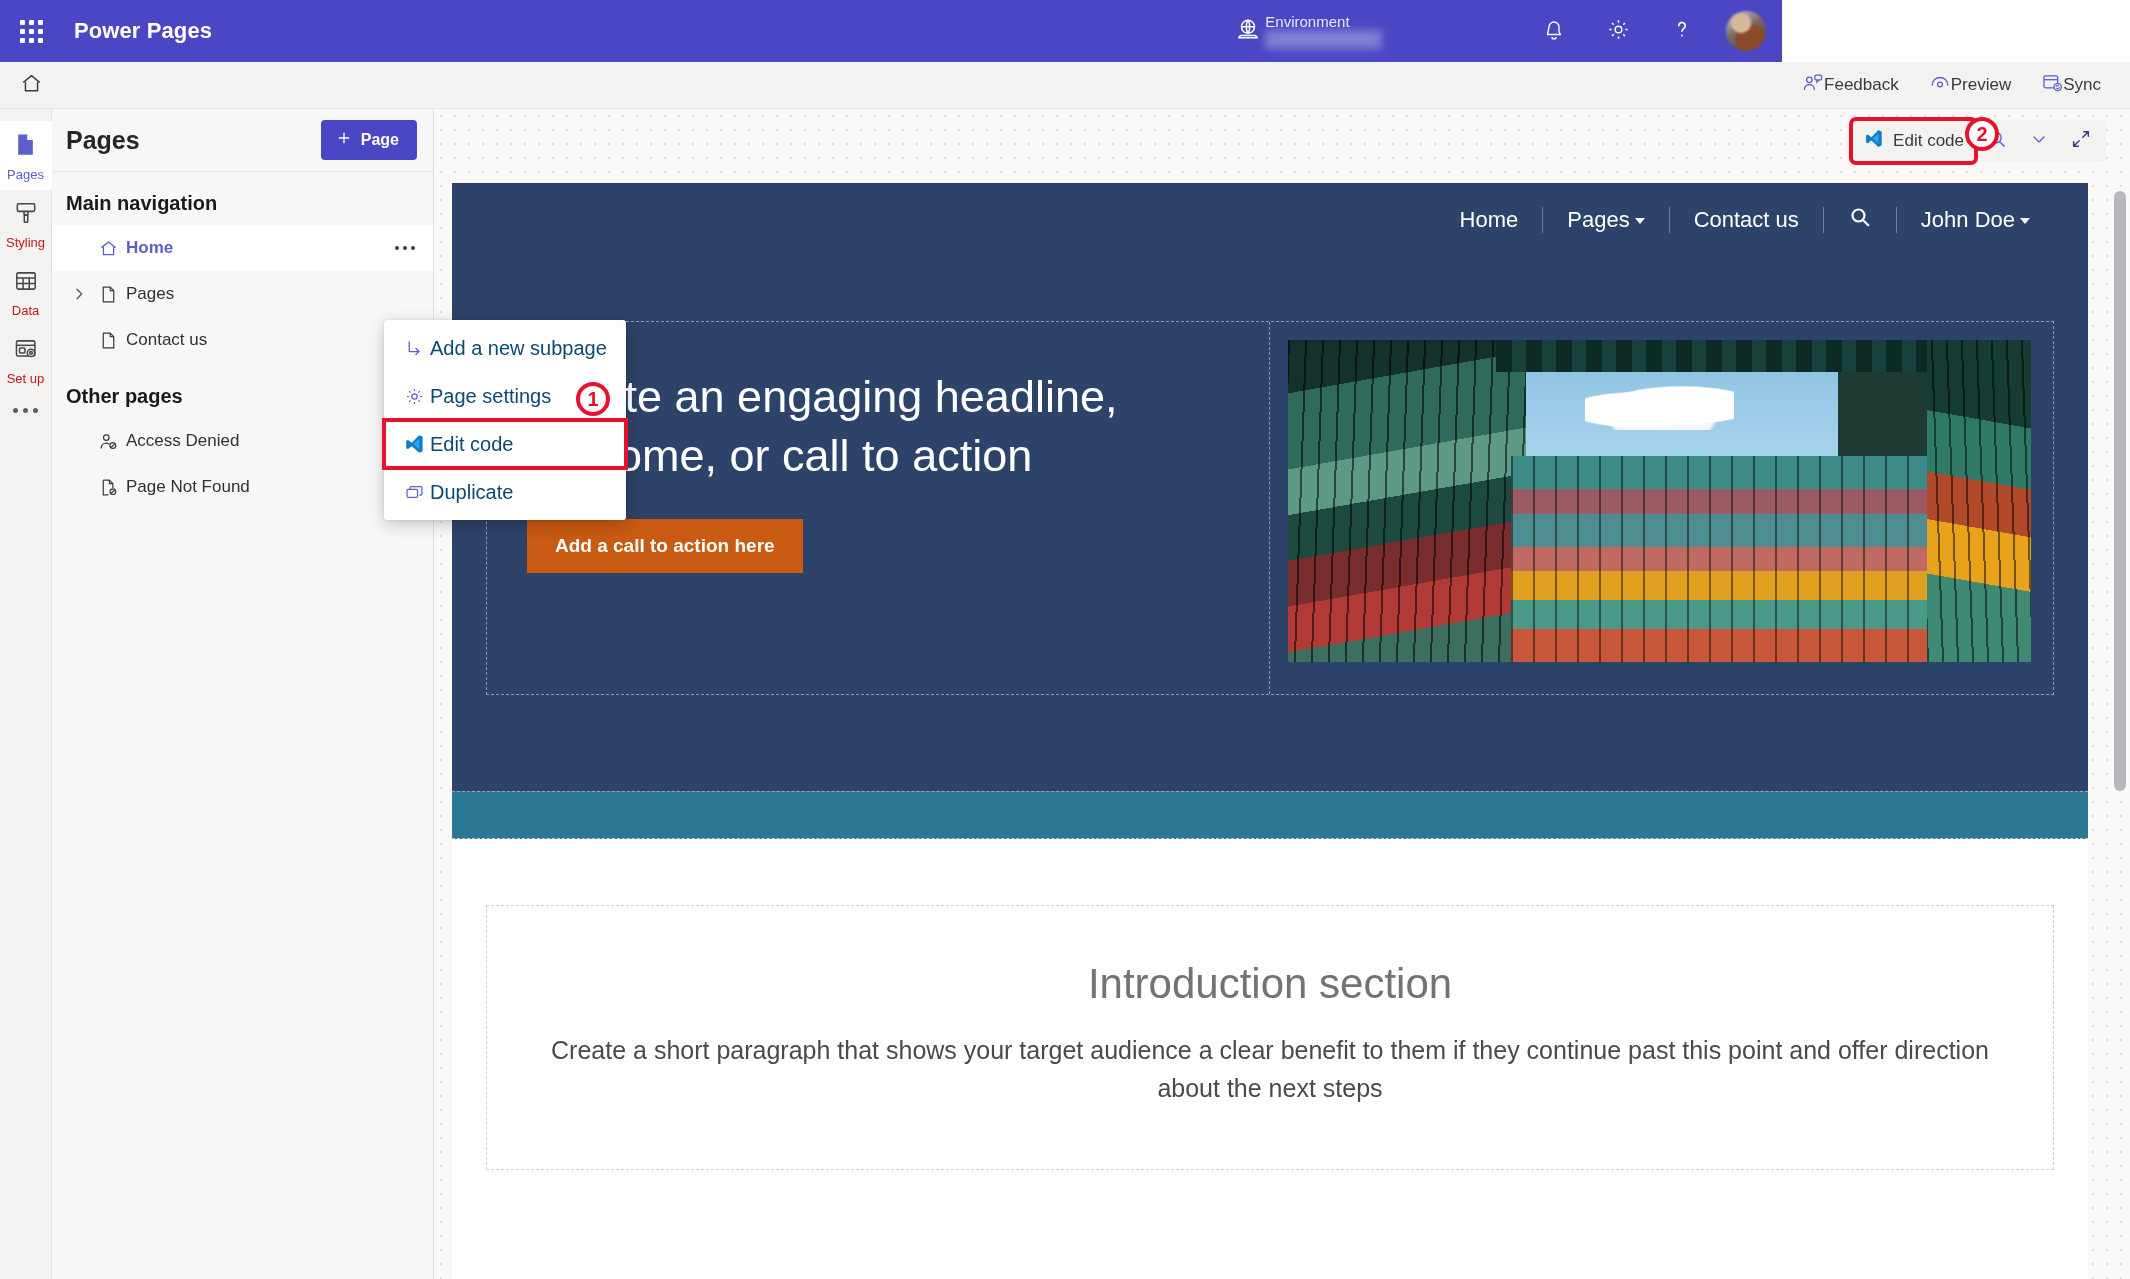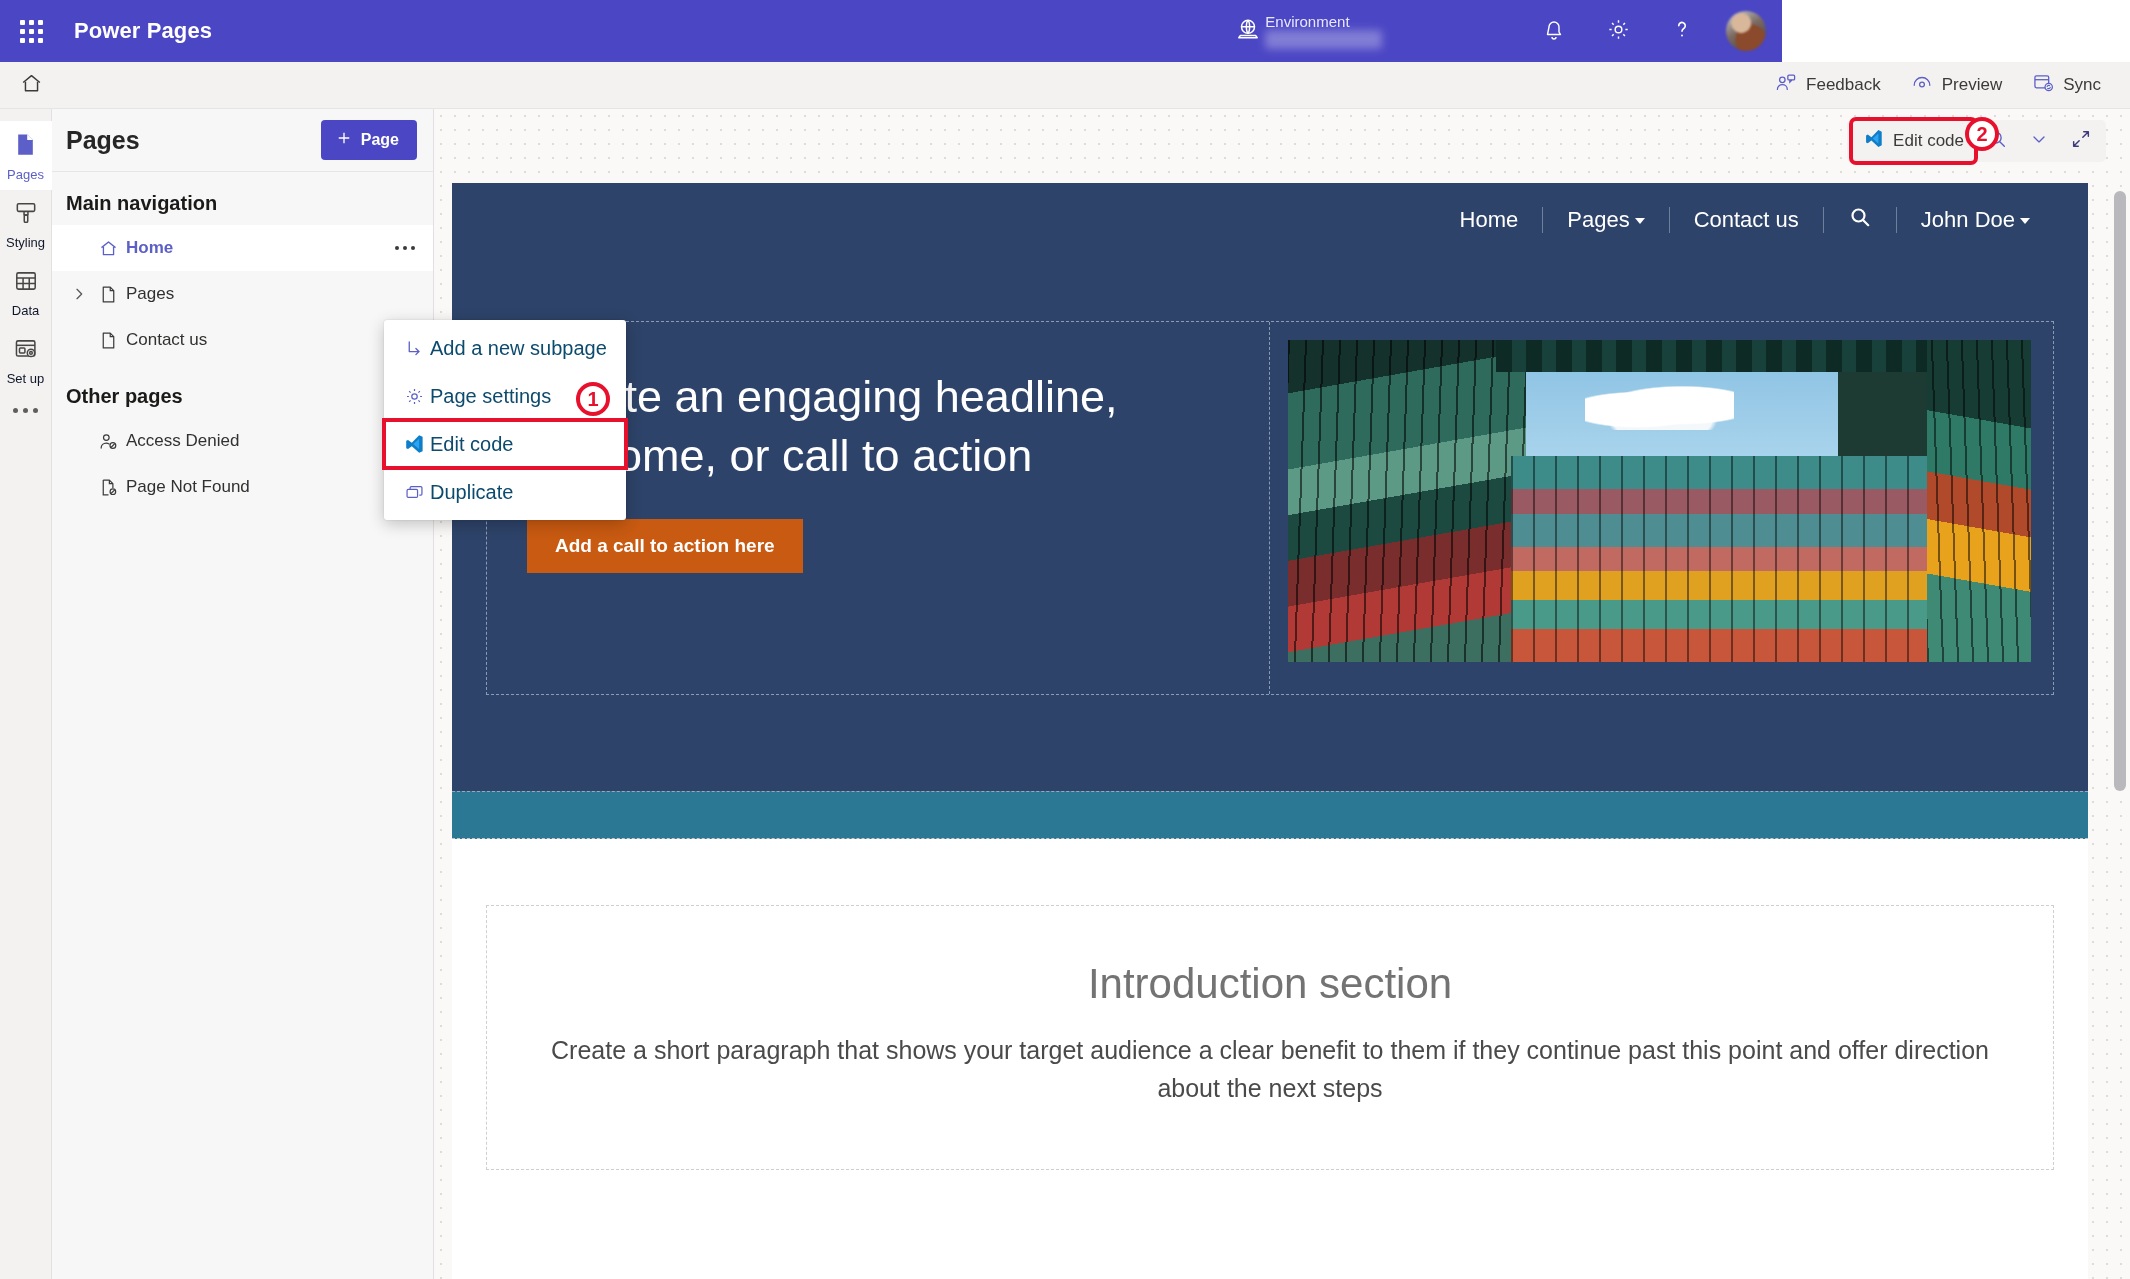--- a/index.html
+++ b/index.html
@@ -48,34 +48,34 @@
   .cmdbar {
     position: absolute; top: 62px; left: 0; width: 2130px; height: 47px;
     background: #f3f2f1; border-bottom: 1px solid #e6e5e3;
     display: flex; align-items: center;
   }
   .home-btn { width: 62px; height: 47px; display: flex; align-items: center; justify-content: center; color: #3a3a3a; cursor: pointer; }
   .doc-title { position: absolute; left: 0; right: 0; text-align: center; font-size: 17px; color: #3b3a39; pointer-events: none; }
   .doc-title .saved { color: #7a7976; }
   .cmd-right { margin-left: auto; display: flex; align-items: center; gap: 8px; padding-right: 18px; }
   .cmd-btn {
-    display: flex; align-items: center; gap: 9px; padding: 7px 11px;
+    display: flex; align-items: center; padding: 7px 11px;
     font-size: 17px; color: #3b3a39; border-radius: 3px; cursor: pointer;
   }
   .cmd-btn svg { color: #5b5fc7; }
 
   
   .rail {
     position: absolute; top: 109px; left: 0; width: 52px; height: 1170px;
     background: #f3f2f1; border-right: 1px solid #e1e1e1;
     display: flex; flex-direction: column; align-items: center; padding-top: 12px;
   }
   .rail-item {
     width: 52px; padding: 10px 0 8px; display: flex; flex-direction: column;
-    align-items: center; gap: 5px; cursor: pointer; color: #0f172a; position: relative;
+    align-items: center; gap: 5px; cursor: pointer; color: #b91c1c; position: relative;
   }
   .rail-item .rlabel { font-size: 13px; }
   .rail-item.active { color: #5b5fc7; background: #ffffff; }
   .rail-item.active .rlabel { color: #5b5fc7; }
   .rail-dots { margin-top: 14px; display: flex; gap: 5px; cursor: pointer; }
   .rail-dots i { width: 5px; height: 5px; border-radius: 50%; background: #605e5c; display: block; }
 
   
   .panel {
     position: absolute; top: 109px; left: 52px; width: 382px; height: 1170px;

